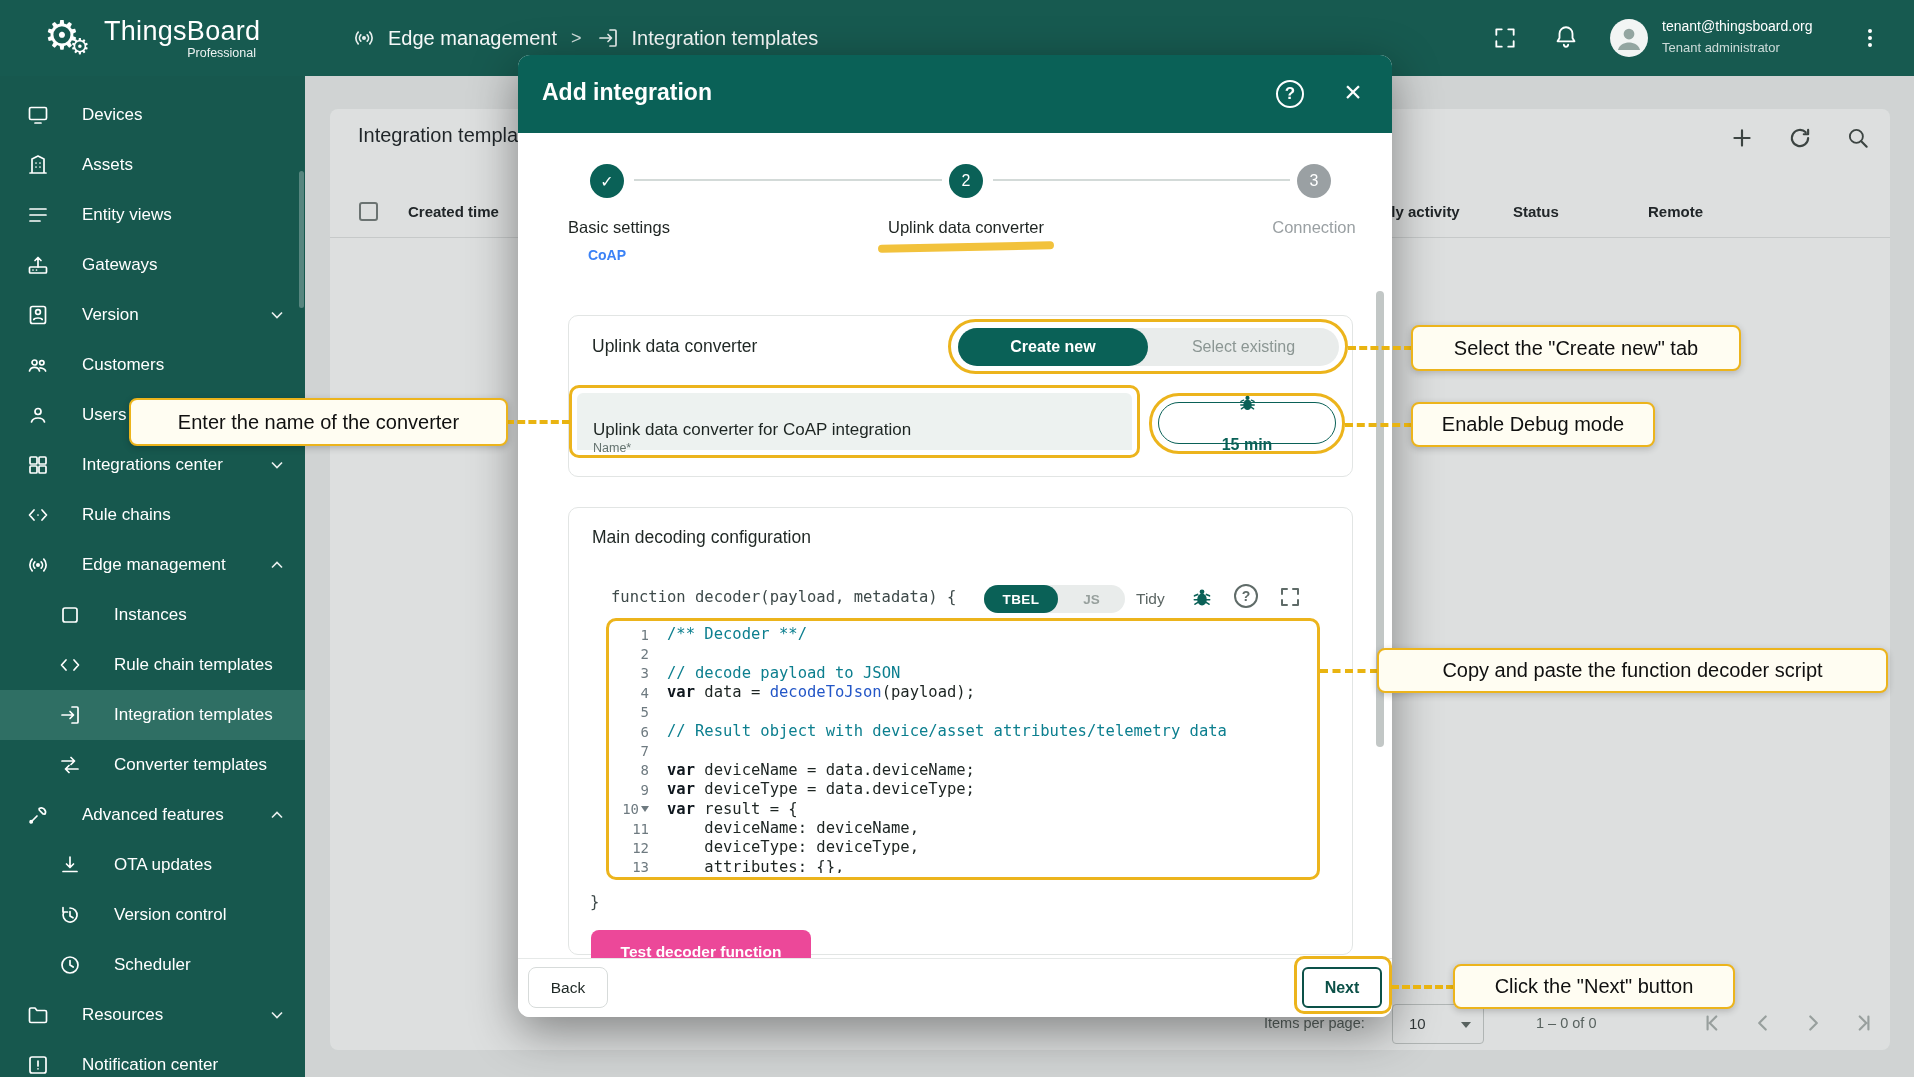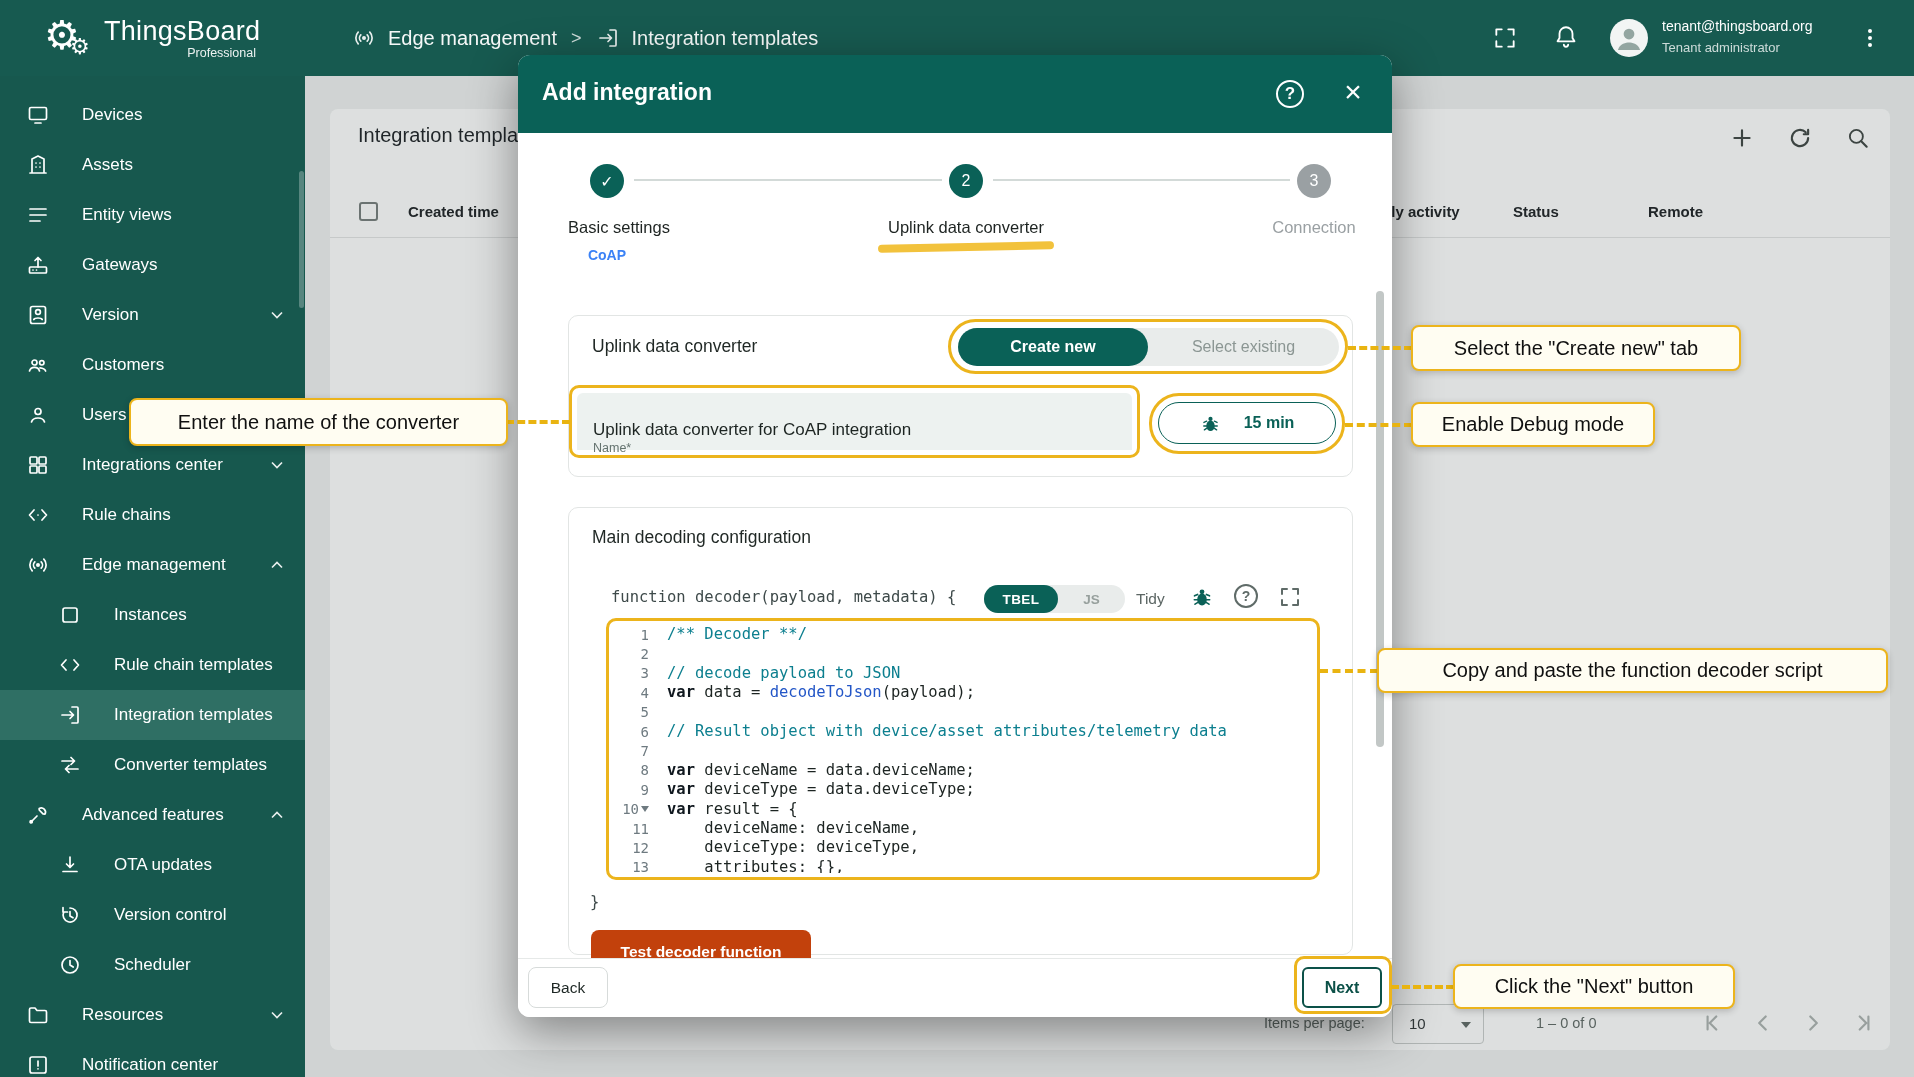--- a/index.html
+++ b/index.html
@@ -79,21 +79,21 @@
   .ylo.sq { border-radius:10px; }
 
   .toggle { position:absolute; left:440px; top:273px; width:381px; height:38px; background:#e9eceb; border-radius:19px; cursor:pointer; }
   .toggle .sel { position:absolute; left:0; top:0; width:190px; height:38px; background:#0a6157; border-radius:19px; color:#fff; font-size:16px; font-weight:600; display:flex; align-items:center; justify-content:center; }
   .toggle .uns { position:absolute; left:190px; top:0; width:191px; height:38px; color:#8b9693; font-size:16px; display:flex; align-items:center; justify-content:center; }
 
   .namef { position:absolute; left:59px; top:338px; width:555px; height:57px; background:#edf2f0; border-radius:6px 6px 0 0; cursor:text; }
   .namef .lab { position:absolute; left:16px; top:8px; font-size:12.5px; color:#64736f;margin-top:40px; }
   .namef .val { position:absolute; left:16px; top:27px; font-size:17px; color:#1d2522; }
 
-  .debugchip { position:absolute; left:640px; top:347px; width:178px; height:42px; background:#fff; border:1.5px solid #0a6157; border-radius:21px; color:#0a6157; display:flex; align-items:center; justify-content:center; gap:23px; font-size:16px; font-weight:600; cursor:pointer; }
+  .debugchip { position:absolute; left:640px; top:347px; width:178px; height:42px; background:#fff; border:1.5px solid #0a6157; border-radius:21px; color:#0a6157; display:flex; align-items:center; justify-content:center; gap:23px; font-size:16px; font-weight:600; cursor:pointer;flex-direction:column; }
   .bugico { width:21px; height:21px; }
 
   .fnsig { position:absolute; left:93px; top:533px; font-family:"DejaVu Sans Mono", monospace; font-size:15.5px; color:#3e4a4a; }
   .langtog { position:absolute; left:466px; top:530px; width:141px; height:28px; background:#e9eceb; border-radius:14px; cursor:pointer; }
   .langtog .sel { position:absolute; left:0; top:0; width:74px; height:28px; background:#0a6157; border-radius:14px; color:#fff; font-size:13.5px; font-weight:700; display:flex; align-items:center; justify-content:center; letter-spacing:.4px; }
   .langtog .uns { position:absolute; left:74px; top:0; width:67px; height:28px; color:#97a09d; font-size:13.5px; font-weight:700; display:flex; align-items:center; justify-content:center; }
   .tidy { position:absolute; left:618px; top:535px; font-size:15.5px; color:#5c6664; cursor:pointer; }
   .tbico { position:absolute; width:24px; height:24px; top:530px; cursor:pointer; }
   .helpc { position:absolute; left:716px; top:529px; width:24px; height:24px; border:2px solid #5f6b68; border-radius:50%; color:#5f6b68; font-size:14px; font-weight:bold; display:flex; align-items:center; justify-content:center; cursor:pointer; }
 
@@ -102,21 +102,21 @@
   .gut .gl { height:19.4px; display:flex; align-items:center; justify-content:flex-end; padding-right:8px; font-family:"DejaVu Sans Mono", monospace; font-size:14px; color:#6e7a80; gap:2px; }
   .fold { width:0; height:0; border-left:4.5px solid transparent; border-right:4.5px solid transparent; border-top:6px solid #6e7a80; }
   .lines { position:absolute; left:56px; top:2px; right:0; }
   .cl { height:19.4px; line-height:19.4px; font-family:"DejaVu Sans Mono", monospace; font-size:15.5px; white-space:pre; }
   .cm { color:#0c7f8f; }
   .kw { color:#10181f; font-weight:bold; }
   .fn { color:#2356c7; }
   .pl { color:#1c2422; }
 
   .closebrace { position:absolute; left:72px; top:838px; font-family:"DejaVu Sans Mono", monospace; font-size:15.5px; color:#3e4a4a; }
-  .testbtn { position:absolute; left:73px; top:875px; width:220px; height:44px; background:#c2410c; border-radius:8px; color:#fff; font-size:15.5px; font-weight:600; display:flex; align-items:center; justify-content:center; z-index:2; cursor:pointer; }
+  .testbtn { position:absolute; left:73px; top:875px; width:220px; height:44px; background:#ec4899; border-radius:8px; color:#fff; font-size:15.5px; font-weight:600; display:flex; align-items:center; justify-content:center; z-index:2; cursor:pointer; }
 
   .m-footer { position:absolute; left:0; top:903px; width:874px; height:59px; background:#fff; border-top:1px solid #e6e9e8; z-index:5; }
   .backbtn { position:absolute; left:10px; top:8px; width:80px; height:41px; background:#fff; border:1px solid #d7dbda; border-radius:8px; font-size:15.5px; color:#1d2724; display:flex; align-items:center; justify-content:center; cursor:pointer; }
   .nextbtn { position:absolute; left:784px; top:8px; width:80px; height:41px; background:#fff; border:2px solid #0c5148; border-radius:6px; font-size:16px; font-weight:700; color:#0c5148; display:flex; align-items:center; justify-content:center; cursor:pointer; }
   .m-scroll { position:absolute; left:858px; top:236px; width:8px; height:456px; background:#c2c7c6; border-radius:4px; z-index:6; cursor:grab; }
 
   
   .callout { position:absolute; z-index:60; background:#fffdf2; border:2.5px solid #ecb41c; border-radius:8px; display:flex; align-items:center; justify-content:center; font-size:20px; color:#101010; white-space:nowrap; box-shadow:0 2px 7px rgba(0,0,0,.2); }
   .dash { position:absolute; z-index:59; height:0; border-top:4px dashed #e9b411; }
   .co1 { left:129px; top:398px; width:379px; height:48px; }

